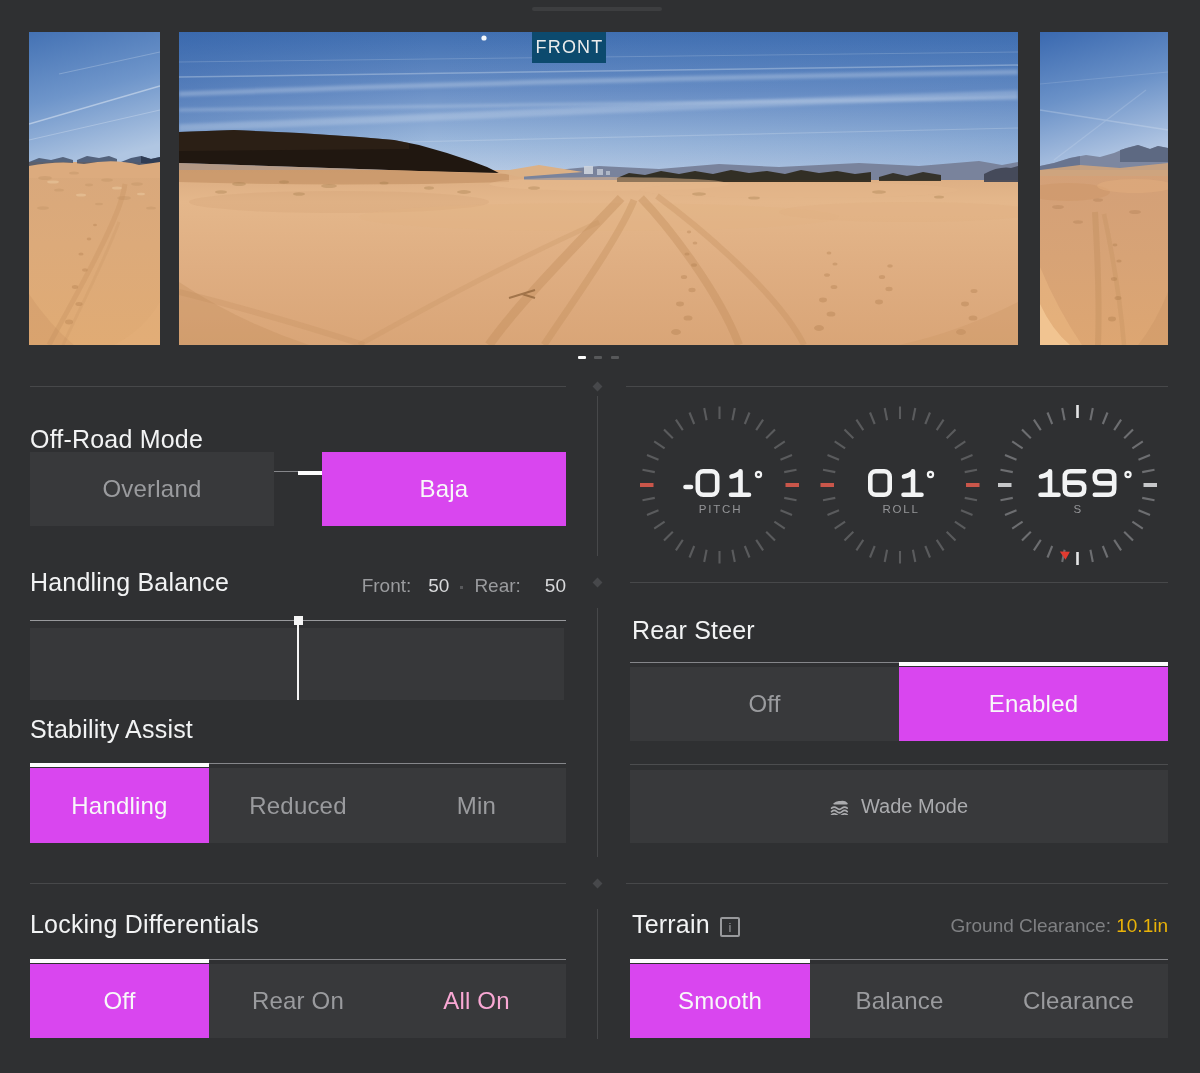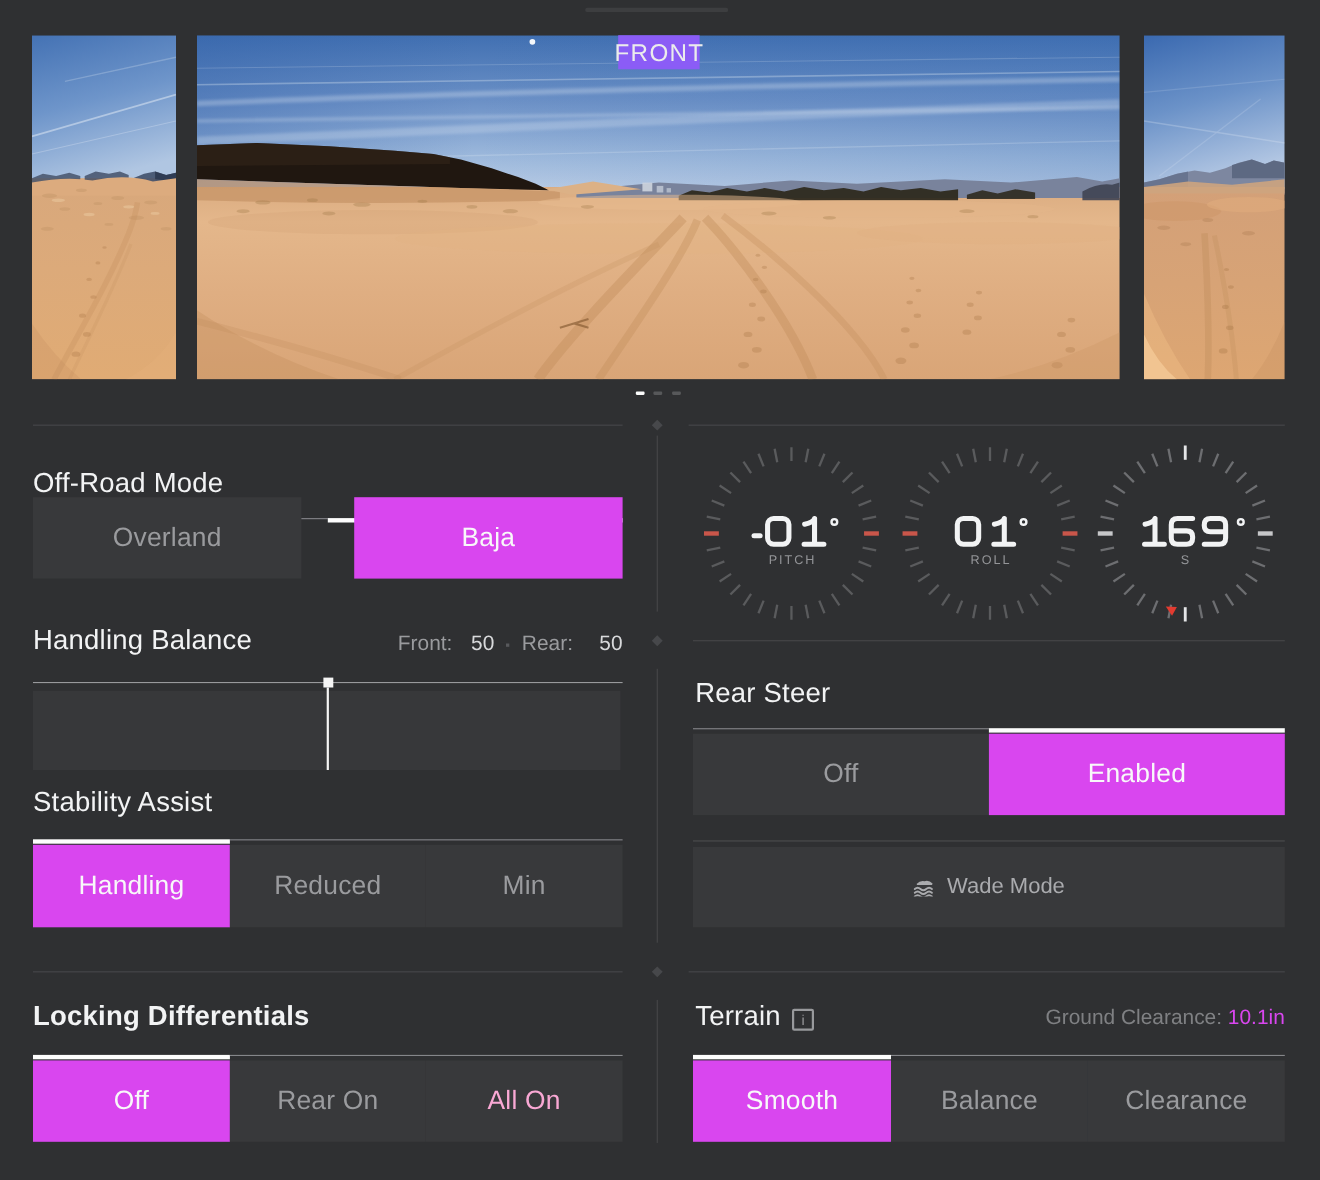--- a/index.html
+++ b/index.html
@@ -241,21 +241,21 @@
         <ellipse cx="78" cy="266" rx="3.5" ry="2.1"></ellipse>
         <ellipse cx="74" cy="247" rx="3.1" ry="1.9"></ellipse>
         <ellipse cx="79" cy="229" rx="2.7" ry="1.6"></ellipse>
         <ellipse cx="75" cy="213" rx="2.4" ry="1.4"></ellipse>
 </g>
 <path d="M0 313 V235 Q18 278 42 313 Z" fill="#f0bf88" opacity="0.42"></path>
 <path d="M0 313 V272 Q12 298 30 313 Z" fill="#f8d09c" opacity="0.65"></path>
 <path d="M128 313 V260 Q115 292 98 313 Z" fill="#c08a5b" opacity="0.25"></path>
 </svg></div>
 
-<div class="abs" style="left:562px;top:32px;width:73px;height:31px;background:#8b5cf6;color:#ebecec;font-size:22px;letter-spacing:1.2px;display:flex;align-items:center;justify-content:center;padding-left:1px;">FRONT</div>
+<div class="abs" style="left:532px;top:32px;width:73px;height:31px;background:#0c4a6e;color:#ebecec;font-size:18px;letter-spacing:1.2px;display:flex;align-items:center;justify-content:center;padding-left:1px;">FRONT</div>
 
 <div class="abs" style="left:578px;top:356px;width:8px;height:3px;background:#fbfbfb;border-radius:1px;"></div>
 <div class="abs" style="left:594px;top:356px;width:8px;height:3px;background:#57585a;border-radius:1px;"></div>
 <div class="abs" style="left:611px;top:356px;width:8px;height:3px;background:#57585a;border-radius:1px;"></div>
 
 <div class="hr" style="left:30px;top:386px;width:536px;"></div>
 <div class="hr" style="left:626px;top:386px;width:542px;"></div>
 <div class="diamond" style="left:594px;top:382.5px;"></div>
 <div class="vr" style="left:597px;top:396px;height:160px;"></div>
 <div class="vr" style="left:597px;top:608px;height:249px;"></div>
@@ -288,21 +288,21 @@
 <div class="segline" style="left:30px;top:763px;width:536px;">
   <div class="s" style="left:0;width:179px;"></div>
   <div class="u" style="left:179px;width:357px;"></div>
 </div>
 <div class="btnrow" style="left:30px;top:768px;width:536px;height:75px;">
   <div class="btn sel" style="width:179px;">Handling</div>
   <div class="btn" style="width:178px;">Reduced</div>
   <div class="btn" style="width:179px;">Min</div>
 </div>
 
-<div class="abs hd" style="left:30px;top:910px;font-weight:bold;">Locking Differentials</div>
+<div class="abs hd" style="left:30px;top:910px;">Locking Differentials</div>
 <div class="segline" style="left:30px;top:959px;width:536px;">
   <div class="s" style="left:0;width:179px;"></div>
   <div class="u" style="left:179px;width:357px;"></div>
 </div>
 <div class="btnrow" style="left:30px;top:964px;width:536px;height:74px;">
   <div class="btn sel" style="width:179px;">Off</div>
   <div class="btn" style="width:178px;">Rear On</div>
   <div class="btn dis" style="width:179px;">All On</div>
 </div>
 
@@ -441,21 +441,21 @@
     <path d="M3.2 4.6 Q6.5 1.2 10.5 2.1 Q14.5 0.8 17.8 4.2 L17.3 5.6 L3.8 5.6 Z" fill="#aaabae"></path>
     <path d="M1.6 9.2 q2.6 -2.3 5.2 0 q2.6 2.3 5.2 0 q2.6 -2.3 5.2 0" stroke="#aaabae" stroke-width="1.7" fill="none" stroke-linecap="round"></path>
     <path d="M1.6 12.6 q2.6 -2.3 5.2 0 q2.6 2.3 5.2 0 q2.6 -2.3 5.2 0" stroke="#aaabae" stroke-width="1.7" fill="none" stroke-linecap="round"></path>
     <path d="M1.6 16 q2.6 -2.3 5.2 0 q2.6 2.3 5.2 0 q2.6 -2.3 5.2 0" stroke="#aaabae" stroke-width="1.7" fill="none" stroke-linecap="round"></path>
   </svg>
   Wade Mode
 </div>
 
 <div class="abs hd" style="left:632px;top:910px;">Terrain</div>
 <div class="abs" style="left:720px;top:917px;width:16px;height:16px;border:2px solid #98999c;border-radius:2px;color:#98999c;font-size:13px;display:flex;align-items:center;justify-content:center;">i</div>
-<div class="abs" style="left:630px;top:915px;width:538px;text-align:right;font-size:19px;color:#7f8083;">Ground Clearance: <span style="color:#d946ef;">10.1in</span></div>
+<div class="abs" style="left:630px;top:915px;width:538px;text-align:right;font-size:19px;color:#7f8083;">Ground Clearance: <span style="color:#eab308;">10.1in</span></div>
 <div class="segline" style="left:630px;top:959px;width:538px;">
   <div class="s" style="left:0;width:180px;"></div>
   <div class="u" style="left:180px;width:358px;"></div>
 </div>
 <div class="btnrow" style="left:630px;top:964px;width:538px;height:74px;">
   <div class="btn sel" style="width:180px;">Smooth</div>
   <div class="btn" style="width:179px;">Balance</div>
   <div class="btn" style="width:179px;">Clearance</div>
 </div>
 

